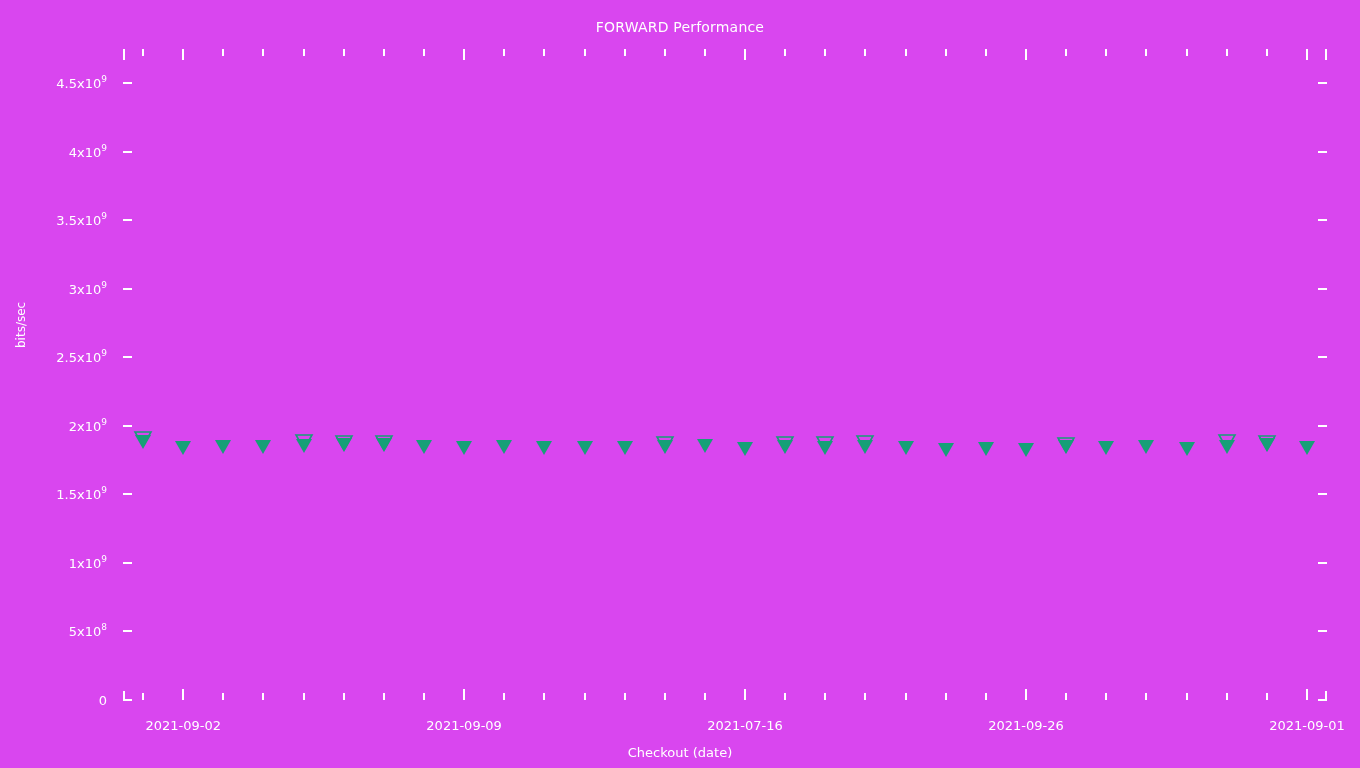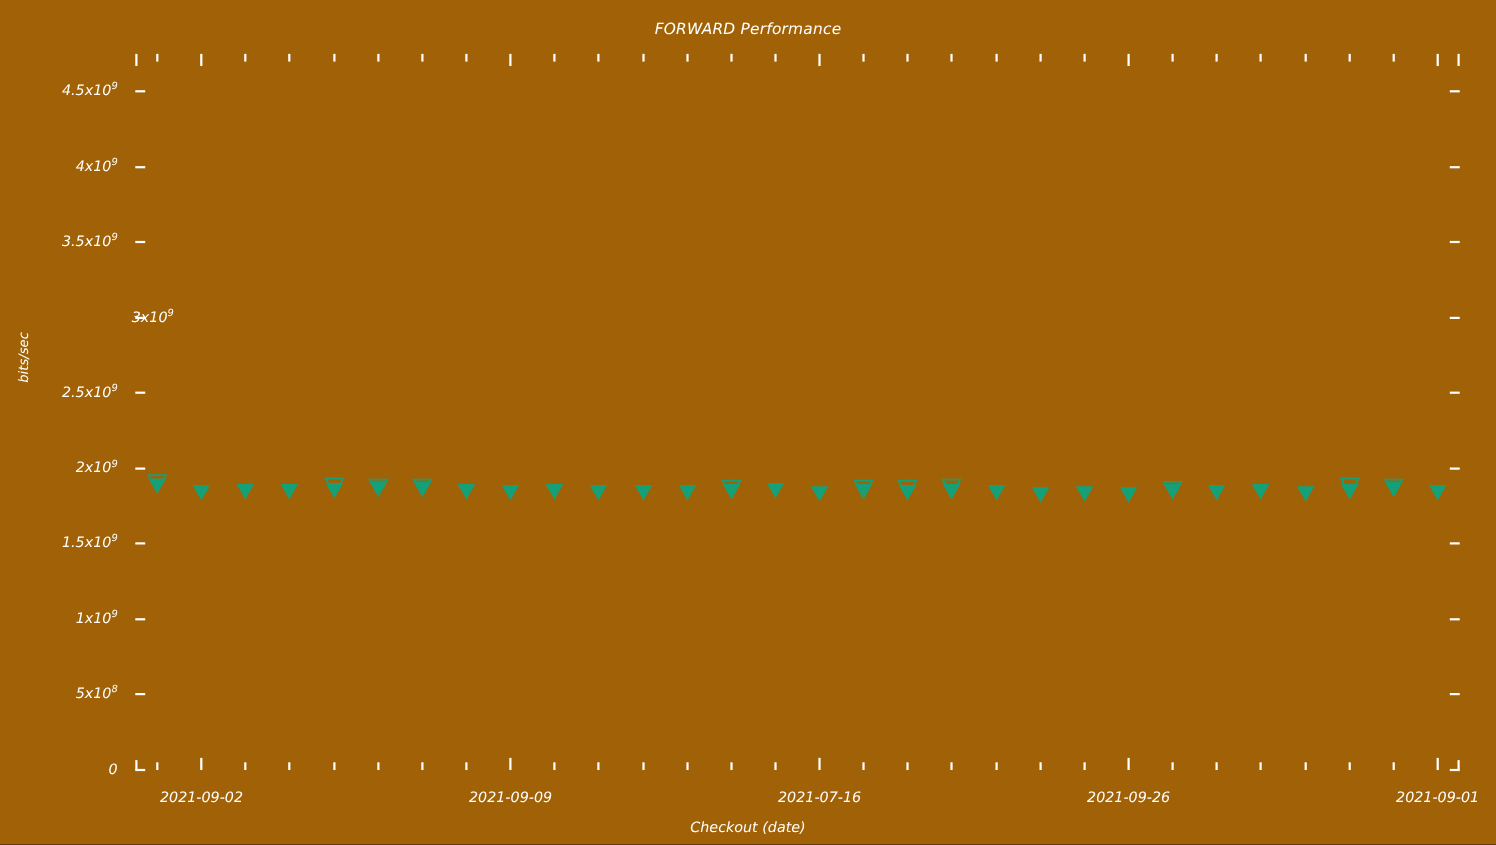--- a/index.html
+++ b/index.html
@@ -5,25 +5,24 @@
 <style>
   html, body {
     margin: 0;
     padding: 0;
     background: #000000;
   }
   #root {
     position: relative;
     width: 1360px;
     height: 768px;
-    background: #a16207;
+    background: #d946ef;
     overflow: hidden;
     font-family: "DejaVu Sans", sans-serif;
     color: #ffffff;
-    font-style: italic;
   }
   .chart-title {
     position: absolute;
     top: 19px;
     left: 0;
     width: 1360px;
     text-align: center;
     font-size: 14px;
     color: #ffffff;
     letter-spacing: 0.2px;
@@ -321,21 +320,21 @@
         <polygon points="0,0 16,0 8,14" fill="none" stroke="#16A077" stroke-width="1.6"></polygon>
       </svg>
       <svg width="16" height="14" style="position: absolute; left: 1135.8px; top: 386.889px; overflow: visible;">
         <polygon points="0,0 16,0 8,14" fill="none" stroke="#16A077" stroke-width="1.6"></polygon>
       </svg>
     </div>
 
 <div class="ytick-label" style="top: 83.2632px; right: 1253px;"><span>4.5x10</span><sup>9</sup></div>
     <div class="ytick-label" style="top: 151.789px; right: 1253px;"><span>4x10</span><sup>9</sup></div>
     <div class="ytick-label" style="top: 220.316px; right: 1253px; text-align: right;"><span>3.5x10</span><sup>9</sup></div>
-    <div class="ytick-label" style="top: 288.842px; right: 1202px;"><span>3x10</span><sup>9</sup></div>
+    <div class="ytick-label" style="top: 288.842px; right: 1253px;"><span>3x10</span><sup>9</sup></div>
     <div class="ytick-label" style="top: 357.368px; right: 1253px;"><span>2.5x10</span><sup>9</sup></div>
     <div class="ytick-label" style="top: 425.895px; right: 1253px;"><span>2x10</span><sup>9</sup></div>
     <div class="ytick-label" style="top: 494.421px; right: 1253px;"><span>1.5x10</span><sup>9</sup></div>
     <div class="ytick-label" style="top: 562.947px; right: 1253px;"><span>1x10</span><sup>9</sup></div>
     <div class="ytick-label" style="top: 631.474px; right: 1253px;"><span>5x10</span><sup>8</sup></div>
     <div class="ytick-label" style="top: 700px; right: 1253px;">0</div>
     <div class="xtick-label" style="left: 183.2px; top: 718px;">2021-09-02</div>
     <div class="xtick-label" style="left: 464.133px; top: 718px; text-align: right;">2021-09-09</div>
     <div class="xtick-label" style="left: 745.067px; top: 718px;">2021-07-16</div>
     <div class="xtick-label" style="left: 1026px; top: 718px;">2021-09-26</div>

